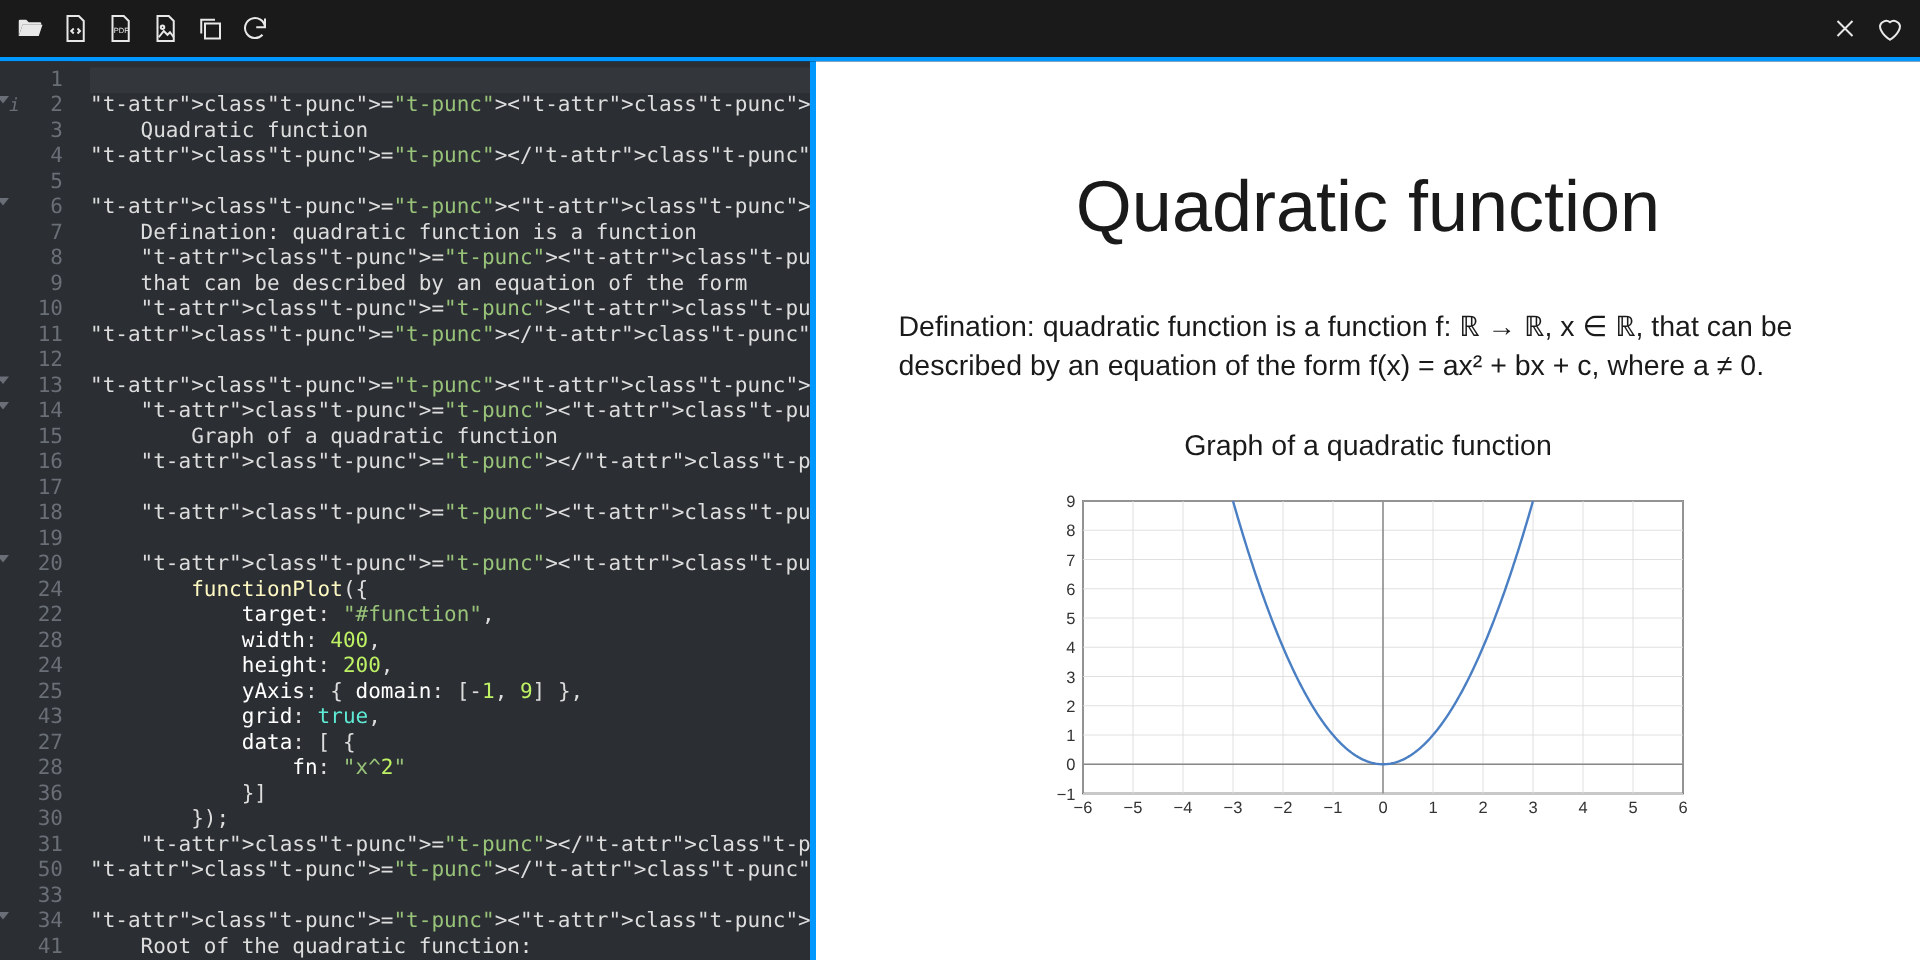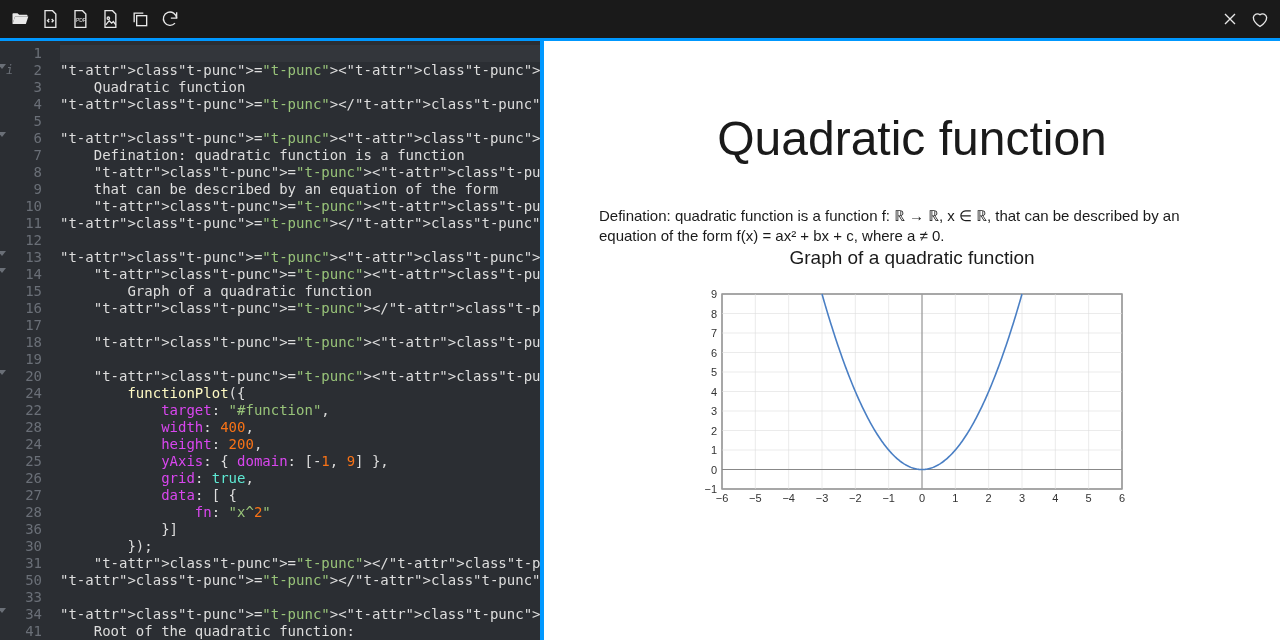--- a/index.html
+++ b/index.html
@@ -12,29 +12,29 @@
 .accent{height:3px;background:#0098ff}
 .main{display:flex;height:599px}
 .editor{width:540px;background:#2b2e33;display:flex;position:relative;font-family:Menlo,Consolas,monospace;font-size:14px;line-height:17px}
 .gutter{width:48px;background:#2b2e33;color:#6a6f77;text-align:right;padding:4px 6px 0 0;user-select:none}
 .gutter .ln{height:17px;position:relative}
 .fold{position:absolute;left:-2px;top:2px;width:0;height:0;border-left:4px solid transparent;border-right:4px solid transparent;border-top:5px solid #6a6f77}
 .info-dot{position:absolute;left:6px;top:21px;color:#6a6f77;font-style:italic;font-size:12px}
 .code{flex:1;padding:4px 0 0 12px;color:#ddd;white-space:pre;overflow:hidden}
 .code .row{height:17px}
 .cursor-line{background:rgba(255,255,255,0.04)}
-.t-attr{color:#d946ef}
+.t-attr{color:#ffffff}
 .t-str{color:#98c379}
 .t-fn{color:#fef9c3}
-.t-num{color:#f97316}
+.t-num{color:#bef264}
 .t-bool{color:#5eead4}
 .divider{width:4px;background:#0098ff}
 .preview{flex:1;background:#fff;padding:30px 55px 0 55px;overflow:hidden;font-family:'Segoe UI',Arial,sans-serif;color:#1a1a1a}
 .pv-title{font-size:48px;font-weight:300;text-align:center;margin:40px 0 40px}
-.pv-text{font-size:15px;font-weight:300;line-height:1.35;}
+.pv-text{font-size:19px;font-weight:300;line-height:1.35;margin-bottom:30px}
 .pv-caption{font-size:19px;font-weight:300;text-align:center;margin-bottom:20px}
 .plot-wrap{display:flex;justify-content:center}
 .plot{position:relative}
 .plot svg{display:block}
 .axis-lbl{font-size:11px;fill:#333;font-family:sans-serif}
 </style>
 </head>
 <body>
 
 <div class="toolbar">
@@ -114,21 +114,21 @@
         <div class="ln">16</div>
         <div class="ln">17</div>
         <div class="ln">18</div>
         <div class="ln">19</div>
         <div class="ln">20<div class="fold"></div></div>
         <div class="ln">24</div>
         <div class="ln">22</div>
         <div class="ln">28</div>
         <div class="ln">24</div>
         <div class="ln">25</div>
-        <div class="ln">26</div>
+        <div class="ln">43</div>
         <div class="ln">27</div>
         <div class="ln">28</div>
         <div class="ln">36</div>
         <div class="ln">30</div>
         <div class="ln">31</div>
         <div class="ln">50</div>
         <div class="ln">33</div>
         <div class="ln">34<div class="fold"></div></div>
         <div class="ln">41</div>
       </div>

